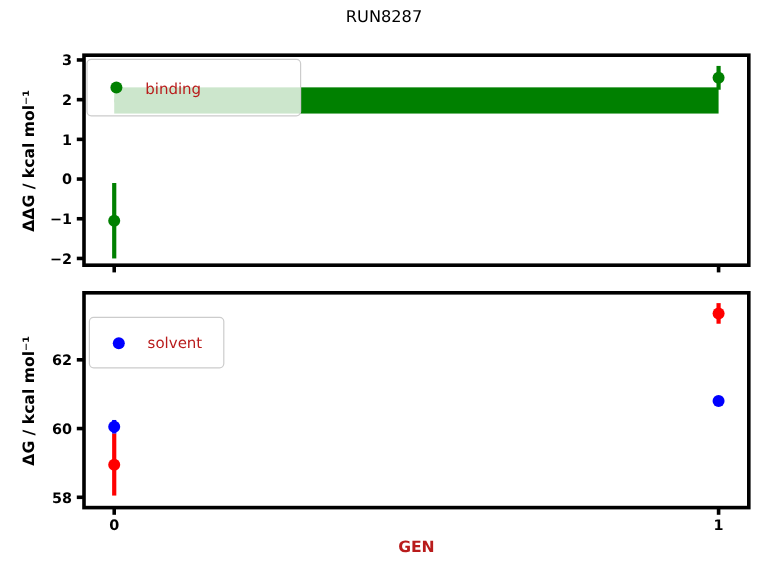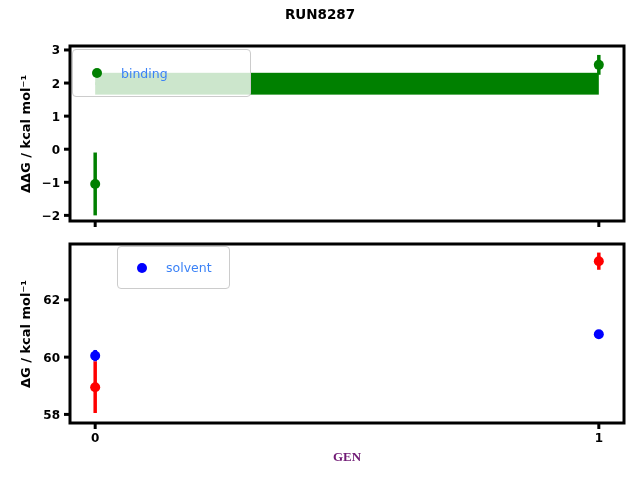--- a/index.html
+++ b/index.html
@@ -4,44 +4,44 @@
 <style>
   html,body{margin:0;padding:0;background:#fff;}
   #figure{
     position:relative;width:640px;height:480px;background:#ffffff;
     font-family:"DejaVu Sans",sans-serif;overflow:hidden;
   }
   #plot-svg{position:absolute;left:0;top:0;z-index:1;}
   #plot-svg text{font-family:"DejaVu Sans",sans-serif;font-weight:bold;font-size:12px;fill:#000;}
   .fig-title{
     position:absolute;top:6px;left:0;width:640px;text-align:center;
-    font-size:13.5px;font-weight:bold;color:#000;z-index:2;
+    font-size:13.5px;font-weight:normal;color:#000;z-index:2;
   }
   .ylabel{
     position:absolute;white-space:nowrap;font-size:13px;font-weight:bold;color:#000;
     transform:translate(-50%,-50%) rotate(-90deg);z-index:2;
   }
   #ylabel-top{left:25px;top:134px;}
   #ylabel-bottom{left:25px;top:334px;}
   .xlabel{
     position:absolute;left:70px;width:554px;top:449px;text-align:center;
-    font-size:13px;font-weight:bold;color:#701a75;z-index:2;font-family:Liberation Serif, serif;
+    font-size:13px;font-weight:bold;color:#b91c1c;z-index:2;
   }
   .legend{
     position:absolute;box-sizing:border-box;z-index:3;
     background:rgba(255,255,255,0.8);border:1px solid #cccccc;border-radius:4px;
     padding:3px 9px;display:flex;flex-direction:column;justify-content:space-around;
   }
   #legend-top{left:72px;top:49px;width:179px;height:48px;}
-  #legend-bottom{left:74px;top:246px;width:113px;height:43px;margin-left:43px;}
+  #legend-bottom{left:74px;top:264px;width:113px;height:43px;}
   .legend-row{display:flex;align-items:center;gap:10px;height:22px;}
   .legend-handle{width:29px;display:flex;align-items:center;justify-content:center;flex:0 0 29px;}
   .legend-dot{width:10px;height:10px;border-radius:50%;background:#888;}
   .legend-dline{width:29px;height:0;border-top:3px dotted #888;}
-  .legend-label{font-size:12.5px;font-weight:normal;color:#3b82f6;white-space:nowrap;}
+  .legend-label{font-size:12.5px;font-weight:normal;color:#b91c1c;white-space:nowrap;}
 </style>
 </head>
 <body>
 
 <div id="figure">
 
   <div class="fig-title">RUN8287</div>
 
   <svg id="plot-svg" width="640" height="480">
       <rect x="95.18181818181819" y="72.79584120982987" width="503.63636363636357" height="21.833648393194707" fill="#008000"></rect>

